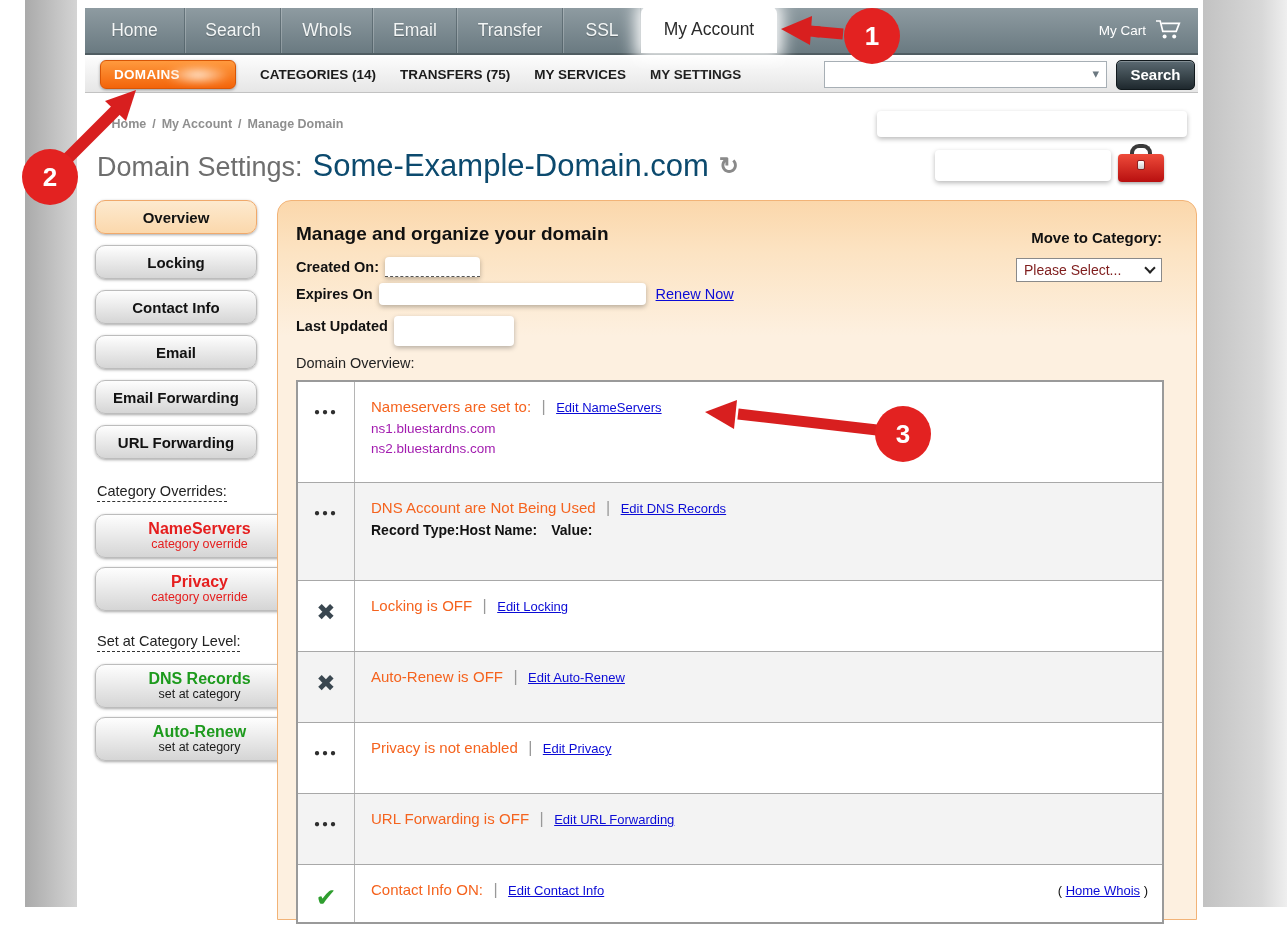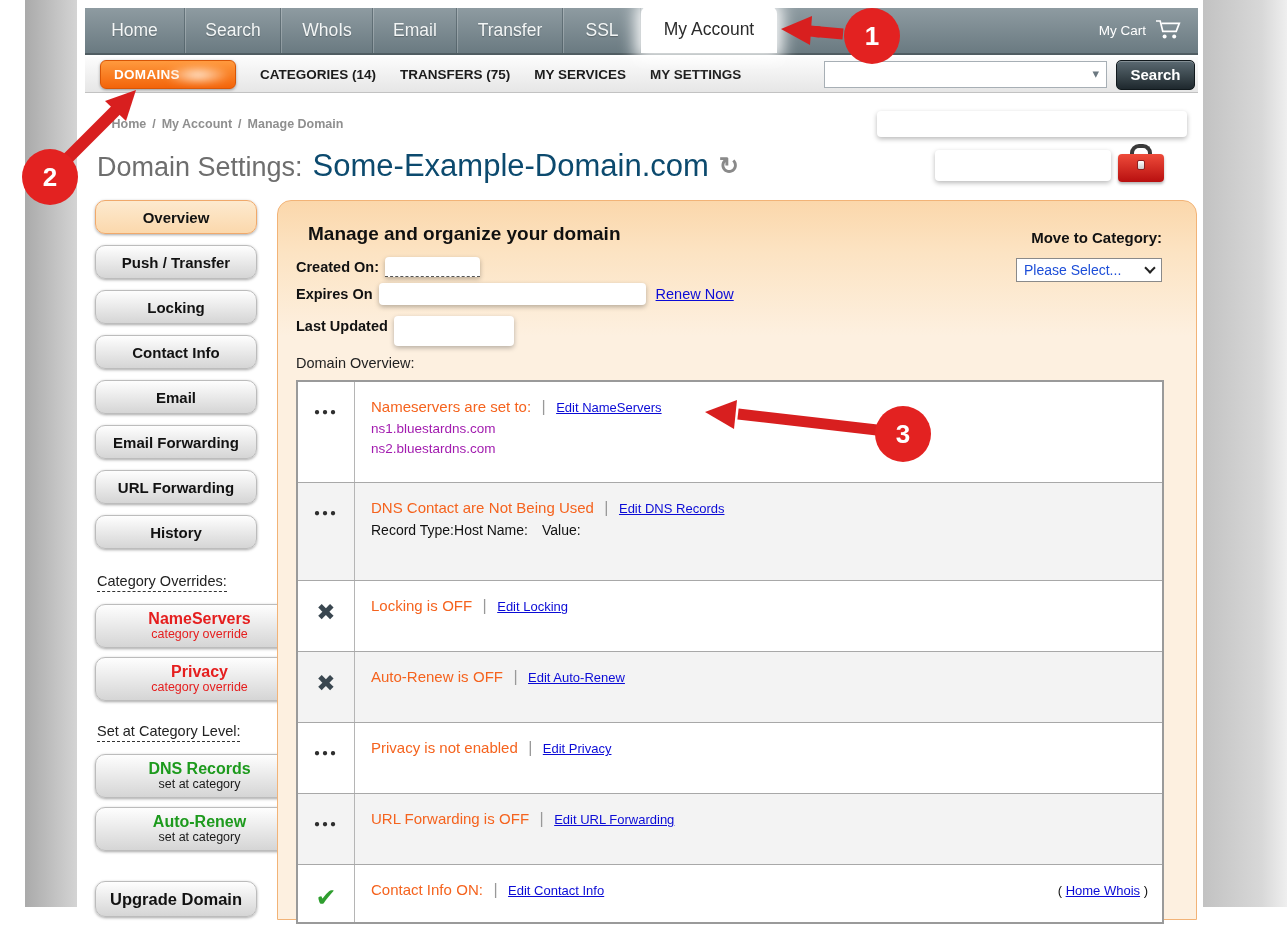--- a/index.html
+++ b/index.html
@@ -92,54 +92,54 @@
   .side-btn2 .s { font-size:12.5px; }
   .red .t, .red .s { color:#e51e1e; }
   .green .t { color:#1d9a1d; }
   .green .s { color:#1a1a1a; }
   .upgrade { margin-top:30px; height:36px; font-size:16.5px; }
 
   
   .panel { position:absolute; left:200px; top:200px; width:920px; height:720px;
     background:linear-gradient(180deg,#fbd7ab 0px,#fce3c2 50px,#fdf0e0 135px,#fdf0e0 100%);
     border:1px solid #f2b377; border-radius:14px 14px 0 0; padding:16px 18px 0 18px; }
-  .panel h1 { font-size:19px; color:#101010; margin:6px 0 12px 12px; }
+  .panel h1 { font-size:19px; color:#101010; margin:6px 0 12px 0; }
   .info-line { font-size:14.5px; color:#111; margin-bottom:6px; display:flex; align-items:center; }
   .info-line .lbl { font-weight:bold; margin-right:6px; }
   .r-created { width:95px; height:20px; border-bottom:1px dashed #555; border-radius:4px 4px 0 0; }
   .r-expires { width:267px; height:22px; margin-right:10px; }
   .r-updated { width:120px; height:30px; position:relative; top:5px; }
   a.blue { color:#0b0bd6; text-decoration:underline; cursor:pointer; }
   .renew { font-size:14.5px; }
   .overview-lbl { margin-top:14px; font-size:14.5px; color:#222; }
 
   .ov-table { margin-top:9px; width:868px; border:2px solid #9a9a9a; background:#ffffff; }
   .ov-row { display:flex; border-top:1px solid #a8a8a8; background:#ffffff; position:relative; }
   .ov-row:first-child { border-top:none; }
   .ov-row.alt { background:#f3f3f3; }
   .icon-cell { width:57px; border-right:1px solid #b5b5b5; display:flex; justify-content:center;
     padding-top:20px; flex-shrink:0; }
   .row-body { flex:1; padding:16px 16px 0 16px; }
   .row-title { font-size:15px; font-weight:normal; color:#f5631e;text-align:center; }
   .sep { color:#999; font-weight:normal; margin:0 6px; }
   .row-link { font-size:13px; }
   .ns-line { font-size:13.5px; color:#a21caf; margin-top:5px; }
-  .rec-line { font-size:14px; font-weight:normal; color:#111; margin-top:5px; }
+  .rec-line { font-size:14px; font-weight:bold; color:#111; margin-top:5px; }
   .rec-line .gap { margin-left:14px; }
   .h100{min-height:100px}.h98{min-height:98px}.h71{min-height:71px}.h58{min-height:58px}
   .dots { font-size:10px; letter-spacing:2px; color:#2e2e2e; margin-top:4px; }
   .xmark { font-size:23px; color:#3a4750; margin-top:-2px; }
   .check { font-size:25px; color:#2f9e2f; margin-top:-2px; }
   .whois-wrap { position:absolute; right:14px; top:18px; font-size:13px; color:#111; }
 
   .move-cat { position:absolute; right:34px; top:28px; text-align:right; }
   .move-cat .lbl { font-weight:bold; font-size:15px; color:#111; }
   .cat-select { margin-top:12px; width:146px; height:24px; background:#ffffff;
     border:1px solid #8a8a8a; display:flex; align-items:center; justify-content:space-between;
-    padding:0 7px; font-size:14px; color:#1d4ed8; cursor:pointer; }
+    padding:0 7px; font-size:14px; color:#7f1d1d; cursor:pointer; }
   .chev { width:8px; height:8px; border-right:2.5px solid #222; border-bottom:2.5px solid #222;
     transform:rotate(45deg); margin-top:-4px; }
 
   
   .overlay { position:absolute; left:0; top:0; width:1287px; height:931px; pointer-events:none; z-index:50; }
 </style>
 </head>
 <body>
 
 <div id="stage">
@@ -203,27 +203,25 @@
     </div>
 
     <div class="title-row">
       <span class="title-prefix">Domain Settings:</span>
       <span class="title-domain">Some-Example-Domain.com</span>
       <span class="refresh-glyph">↻</span>
     </div>
 
     <div class="sidebar">
       <div class="side-btn active">Overview</div>
-      <div class="side-btn">Push / Transfer</div>
       <div class="side-btn">Locking</div>
       <div class="side-btn">Contact Info</div>
       <div class="side-btn">Email</div>
       <div class="side-btn">Email Forwarding</div>
       <div class="side-btn">URL Forwarding</div>
-      <div class="side-btn">History</div>
 
       <span class="side-section">Category Overrides:</span>
 
       <div class="side-btn2 red">
         <span class="t">NameServers</span>
         <span class="s">category override</span>
       </div>
       <div class="side-btn2 red">
         <span class="t">Privacy</span>
         <span class="s">category override</span>
@@ -233,21 +231,20 @@
 
       <div class="side-btn2 green">
         <span class="t">DNS Records</span>
         <span class="s">set at category</span>
       </div>
       <div class="side-btn2 green">
         <span class="t">Auto-Renew</span>
         <span class="s">set at category</span>
       </div>
 
-      <div class="side-btn upgrade">Upgrade Domain</div>
     </div>
 
     <div class="panel">
       <h1>Manage and organize your domain</h1>
 
       <div class="info-line">
         <span class="lbl">Created On:</span>
         <span class="redacted r-created"></span>
       </div>
       <div class="info-line">
@@ -275,21 +272,21 @@
             <div class="ns-line">ns1.bluestardns.com</div>
             <div class="ns-line">ns2.bluestardns.com</div>
           </div>
         </div>
 
         <div class="ov-row alt h98">
           <div class="icon-cell">
               <span class="dots">●●●</span>
             </div>
           <div class="row-body">
-            <span class="row-title">DNS Contact are</span>
+            <span class="row-title">DNS Account are</span>
             <span class="row-title em">Not Being Used</span>
             <span class="sep">|</span>
             <a class="blue row-link">Edit DNS Records</a>
             <div class="rec-line">
               <span>Record Type:</span><span>Host Name:</span><span class="gap">Value:</span>
             </div>
           </div>
         </div>
 
         <div class="ov-row h71">

